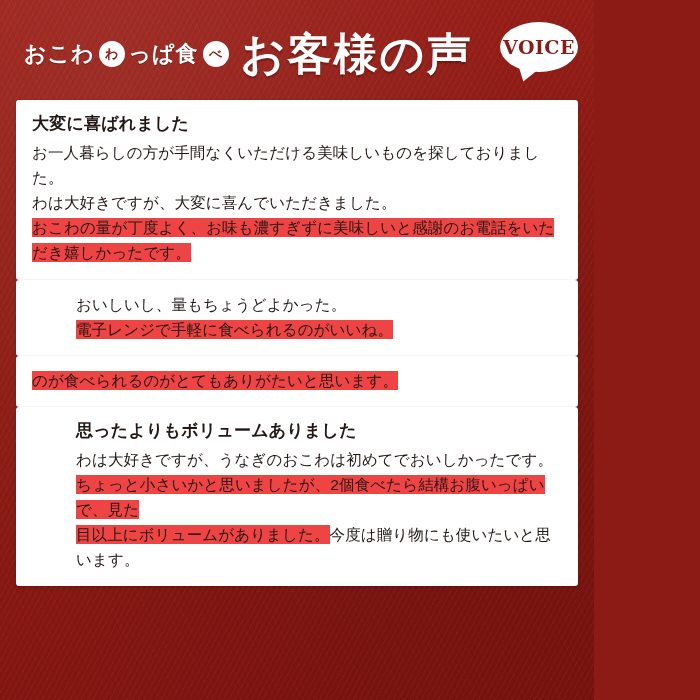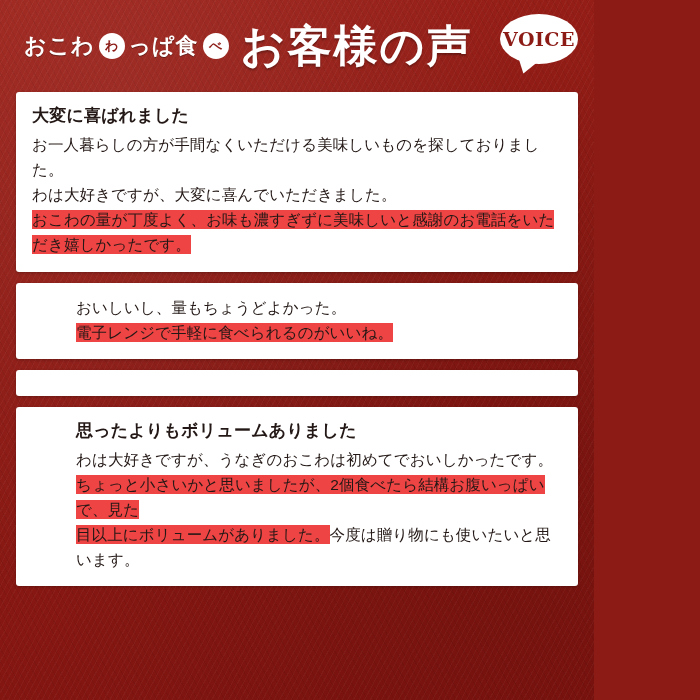--- a/index.html
+++ b/index.html
@@ -17,21 +17,21 @@
     position: relative;
     width: 594px;
     height: 700px;
     background:
       radial-gradient(ellipse at 20% 15%, rgba(255,255,255,0.06), rgba(255,255,255,0) 60%),
       radial-gradient(ellipse at 80% 70%, rgba(0,0,0,0.10), rgba(0,0,0,0) 65%),
       repeating-linear-gradient(118deg, rgba(255,255,255,0.035) 0px, rgba(255,255,255,0.035) 1px, rgba(0,0,0,0) 1px, rgba(0,0,0,0) 5px),
       repeating-linear-gradient(62deg, rgba(0,0,0,0.05) 0px, rgba(0,0,0,0.05) 1px, rgba(0,0,0,0) 1px, rgba(0,0,0,0) 6px),
       linear-gradient(160deg, #9d231b 0%, #8e1a14 40%, #7d130f 100%);
     box-sizing: border-box;
-    padding: 0 16px;
+    padding: 8px 16px;
   }
   
   .header {
     position: relative;
     height: 92px;
     display: flex;
     align-items: center;
     padding: 0 8px;
   }
   .brand {
@@ -97,21 +97,20 @@
     height: 0;
     border-left: 9px solid transparent;
     border-right: 13px solid transparent;
     border-top: 16px solid #ffffff;
     transform: rotate(12deg);
   }
   
   .cards {
     display: flex;
     flex-direction: column;
-    gap: 11px;
     border-radius: 24px;
   }
   .card {
     background: #ffffff;
     border-radius: 3px;
     padding: 12px 16px 14px 16px;
     box-shadow: 0 1px 3px rgba(0,0,0,0.25);
   }
   .card-title {
     font-size: 17px;
@@ -169,20 +168,21 @@
 
     <div class="card">
       <div class="card-body indent">
         <p><span>おいしいし、量もちょうどよかった。</span></p>
         <p><span class="hl">電子レンジで手軽に食べられるのがいいね。</span></p>
       </div>
     </div>
 
     <div class="card">
       <div class="card-body">
+        <p><span class="hl">のが食べられるのがとてもありがたいと思います。</span></p>
       </div>
     </div>
 
     <div class="card">
       <div class="card-title indent">思ったよりもボリュームありました</div>
       <div class="card-body indent">
         <p><span>わは大好きですが、うなぎのおこわは初めてでおいしかったです。</span></p>
         <p><span class="hl">ちょっと小さいかと思いましたが、2個食べたら結構お腹いっぱいで、見た</span></p>
         <p><span class="hl">目以上にボリュームがありました。</span><span>今度は贈り物にも使いたいと思います。</span></p>
       </div>

